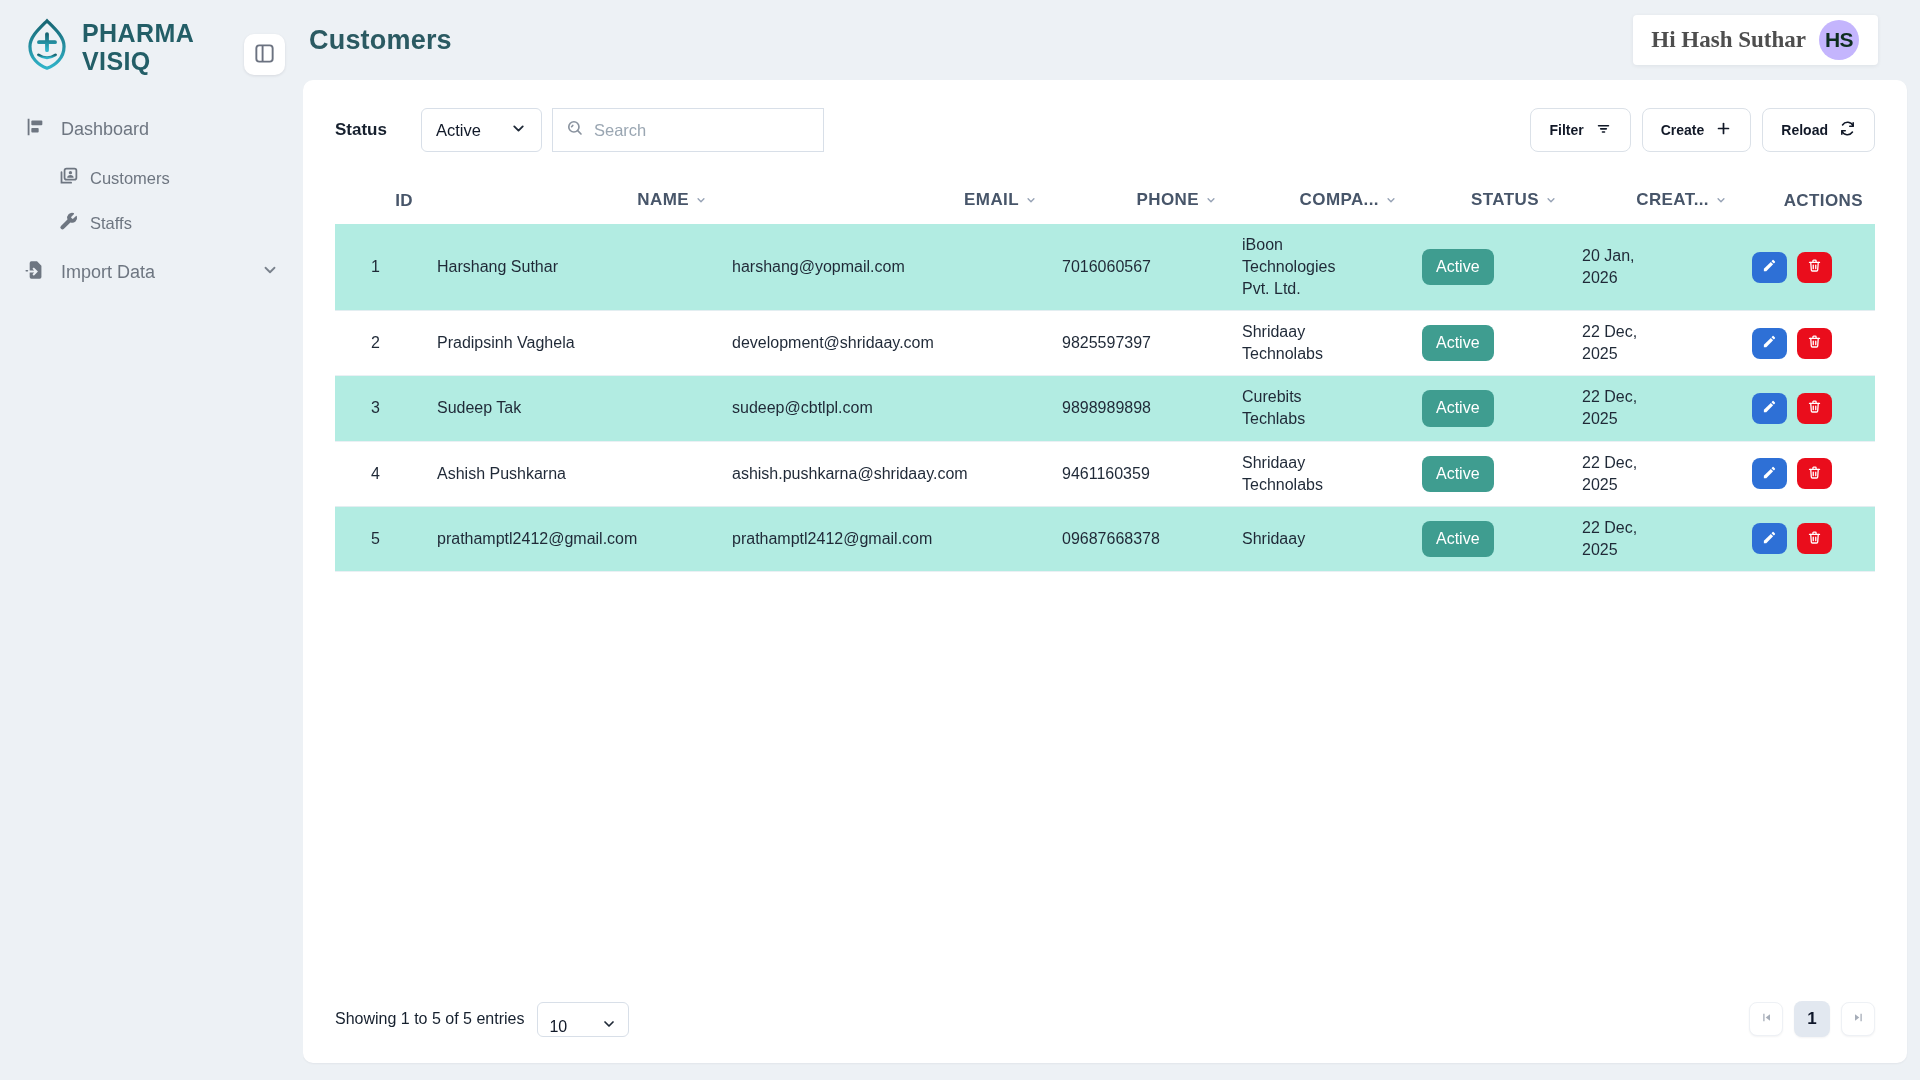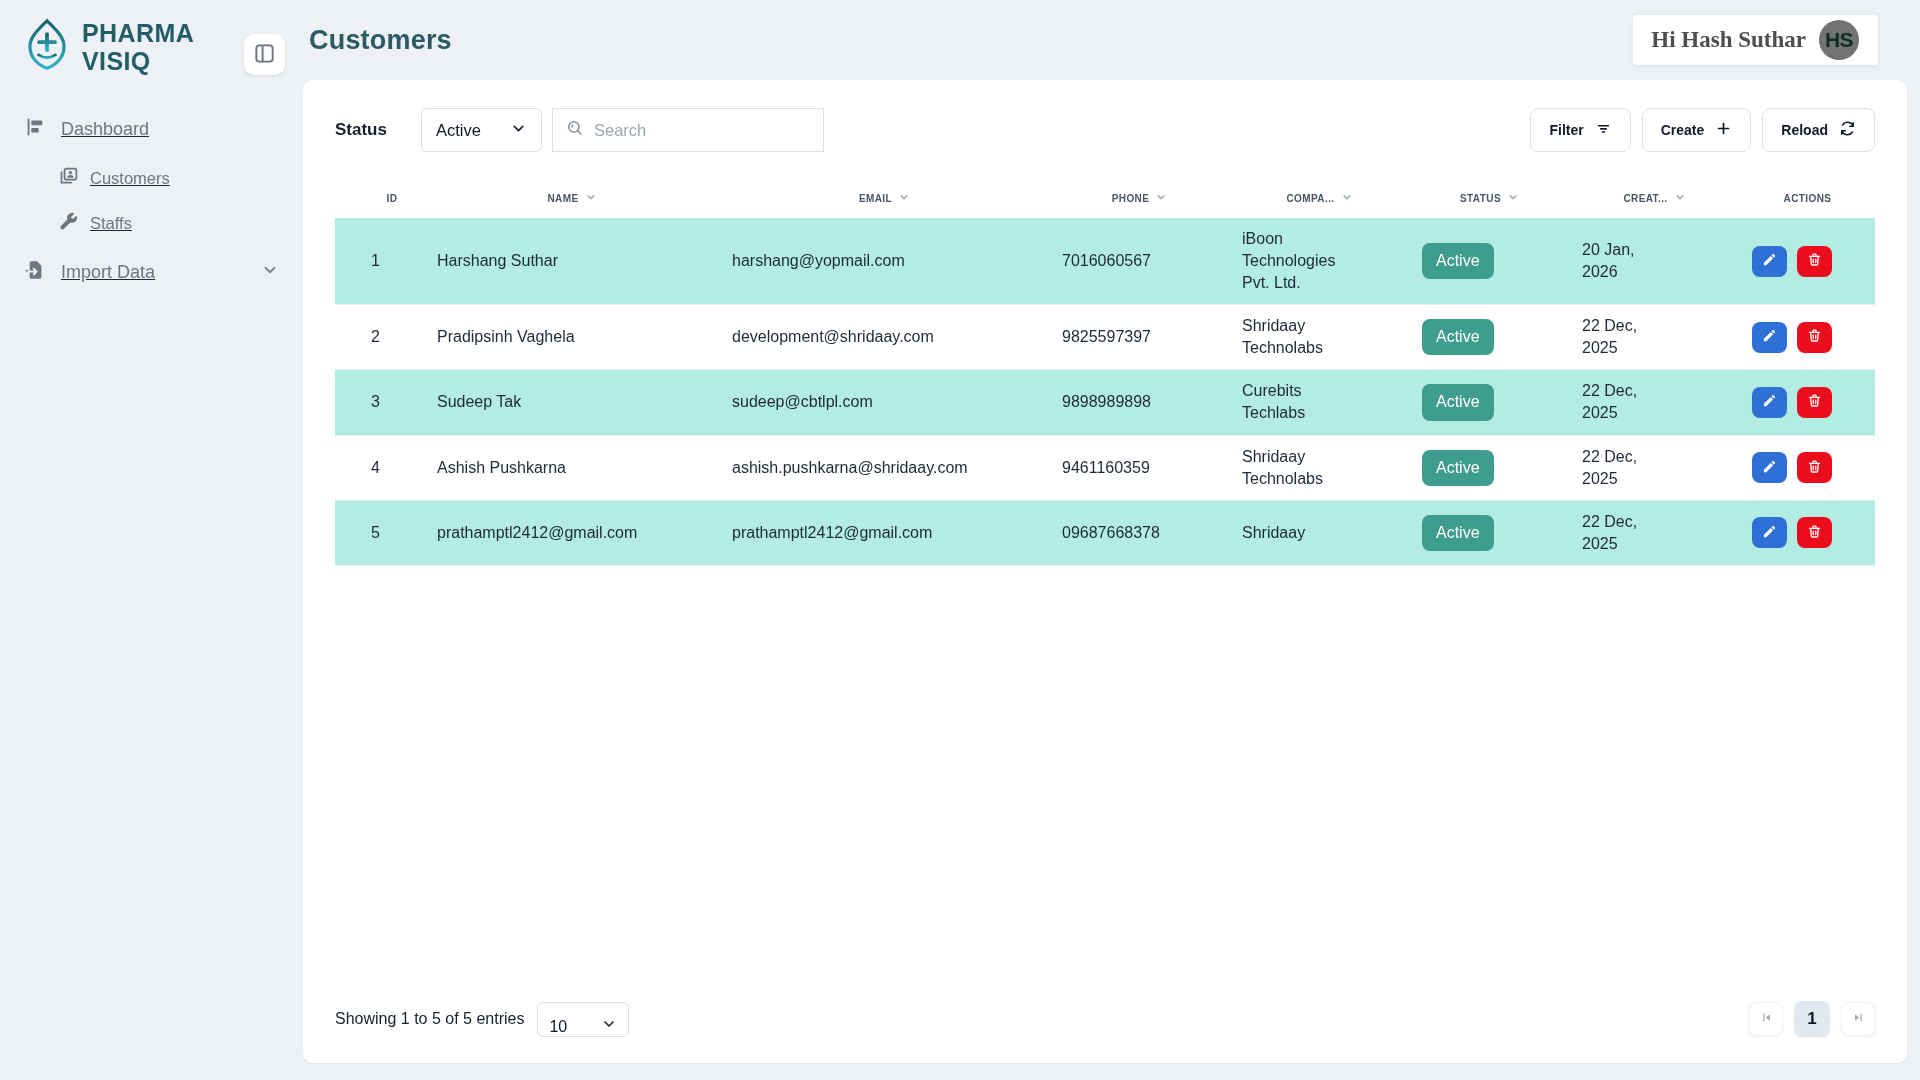--- a/index.html
+++ b/index.html
@@ -8,34 +8,34 @@
     font-family:"Liberation Sans","DejaVu Sans",sans-serif;
     background:#edf1f5; color:#1f2937;
   }
   
   .sidebar { position:fixed; left:0; top:0; width:303px; height:1080px; background:#edf1f5; }
   .brand-row { display:flex; align-items:flex-end; gap:12px; padding:18px 18px 16px 24px; }
   .brand-text { font-size:25px; font-weight:800; line-height:1.12; color:#235e67; letter-spacing:.4px; }
   .toggle-btn { margin-left:auto; width:41px; height:41px; border:none; border-radius:10px;
     background:#fff; box-shadow:0 1px 3px rgba(16,24,40,.10); display:grid; place-items:center;
     color:#6b7280; cursor:pointer; }
-  .nav { padding:12px 0 0 0;text-decoration:underline; }
+  .nav { padding:12px 0 0 0; }
   .nav-item { display:flex; align-items:center; gap:15px; padding:13px 24px; color:#6e7681;
     font-size:18px; cursor:pointer; }
   .nav-item svg { flex:0 0 auto; }
   .nav-item .chevron { margin-left:auto; color:#7a828c; }
   .nav-sub { padding:10px 24px 10px 58px; font-size:16.5px; gap:11px; }
   
   .main { margin-left:303px; height:1080px; display:flex; flex-direction:column; }
   .topbar { height:80px; display:flex; align-items:center; padding:0 42px 0 6px; }
   .page-title { font-size:27px; font-weight:700; color:#2b5a62; letter-spacing:.2px; }
   .user-pill { margin-left:auto; background:#fff; border-radius:4px; padding:5px 19px 5px 18px;
     display:flex; align-items:center; gap:13px; box-shadow:0 1px 4px rgba(16,24,40,.07); cursor:pointer; }
   .greeting { font-family:"Liberation Serif","DejaVu Serif",serif; font-weight:700; font-size:23px; color:#4e4e4e; }
-  .avatar { width:40px; height:40px; border-radius:50%; background:#737373; display:grid; place-items:center;
+  .avatar { width:40px; height:40px; border-radius:50%; background:#c4b5fd; display:grid; place-items:center;
     font-size:21px; font-weight:700; color:#0e2e20; letter-spacing:-.5px; }
   
   .card { margin:0 13px 17px 0; background:#fff; border-radius:10px; flex:1;
     box-shadow:0 1px 2px rgba(16,24,40,.05); padding:28px 32px 26px; display:flex; flex-direction:column; }
   .controls { display:flex; align-items:center; }
   .status-label { font-size:17px; font-weight:600; color:#16202e; margin-right:34px; }
   .select-box { height:44px; border:1px solid #d8dfe8; border-radius:6px; background:#fff;
     display:flex; align-items:center; justify-content:space-between; padding:0 14px;
     font-size:16.5px; color:#101828; width:121px; cursor:pointer; }
   .select-box .chev { color:#1f2937; }
@@ -45,21 +45,21 @@
     font-family:inherit; }
   .search-box input::placeholder { color:#9aa6b2; }
   .controls-right { margin-left:auto; display:flex; gap:11px; }
   .btn { height:44px; background:#fff; border:1px solid #dbe1e8; border-radius:8px; padding:0 18px;
     font-size:14px; font-weight:600; color:#111827; display:flex; align-items:center; gap:11px;
     cursor:pointer; font-family:inherit; }
   .btn svg { color:#111827; }
   
   .table-wrap { margin-top:26px; }
   table { width:100%; border-collapse:collapse; table-layout:fixed; }
-  th { text-align:center; font-size:10px; font-weight:700; color:#475569; letter-spacing:.4px;
+  th { text-align:right; font-size:17px; font-weight:700; color:#475569; letter-spacing:.4px;
     padding:12px 12px; white-space:nowrap; }
   th.sortable { cursor:pointer; }
   th .sort { color:#97a3b6; margin-left:5px; vertical-align:-2px; }
   td { font-size:16px; color:#1f2937; padding:10px 12px; vertical-align:middle; line-height:1.38; }
   .col-id { padding-left:36px; }
   tbody tr:nth-child(odd) { background:#b2ece2; }
   tbody tr { border-bottom:1px solid rgba(232,238,243,.9); }
   .wrap-narrow { display:inline-block; max-width:118px; }
   .wrap-date { display:inline-block; max-width:82px; }
   .badge { background:#3f9d90; color:#fff; font-size:16px; padding:7px 14px; border-radius:8px; display:inline-block; }

